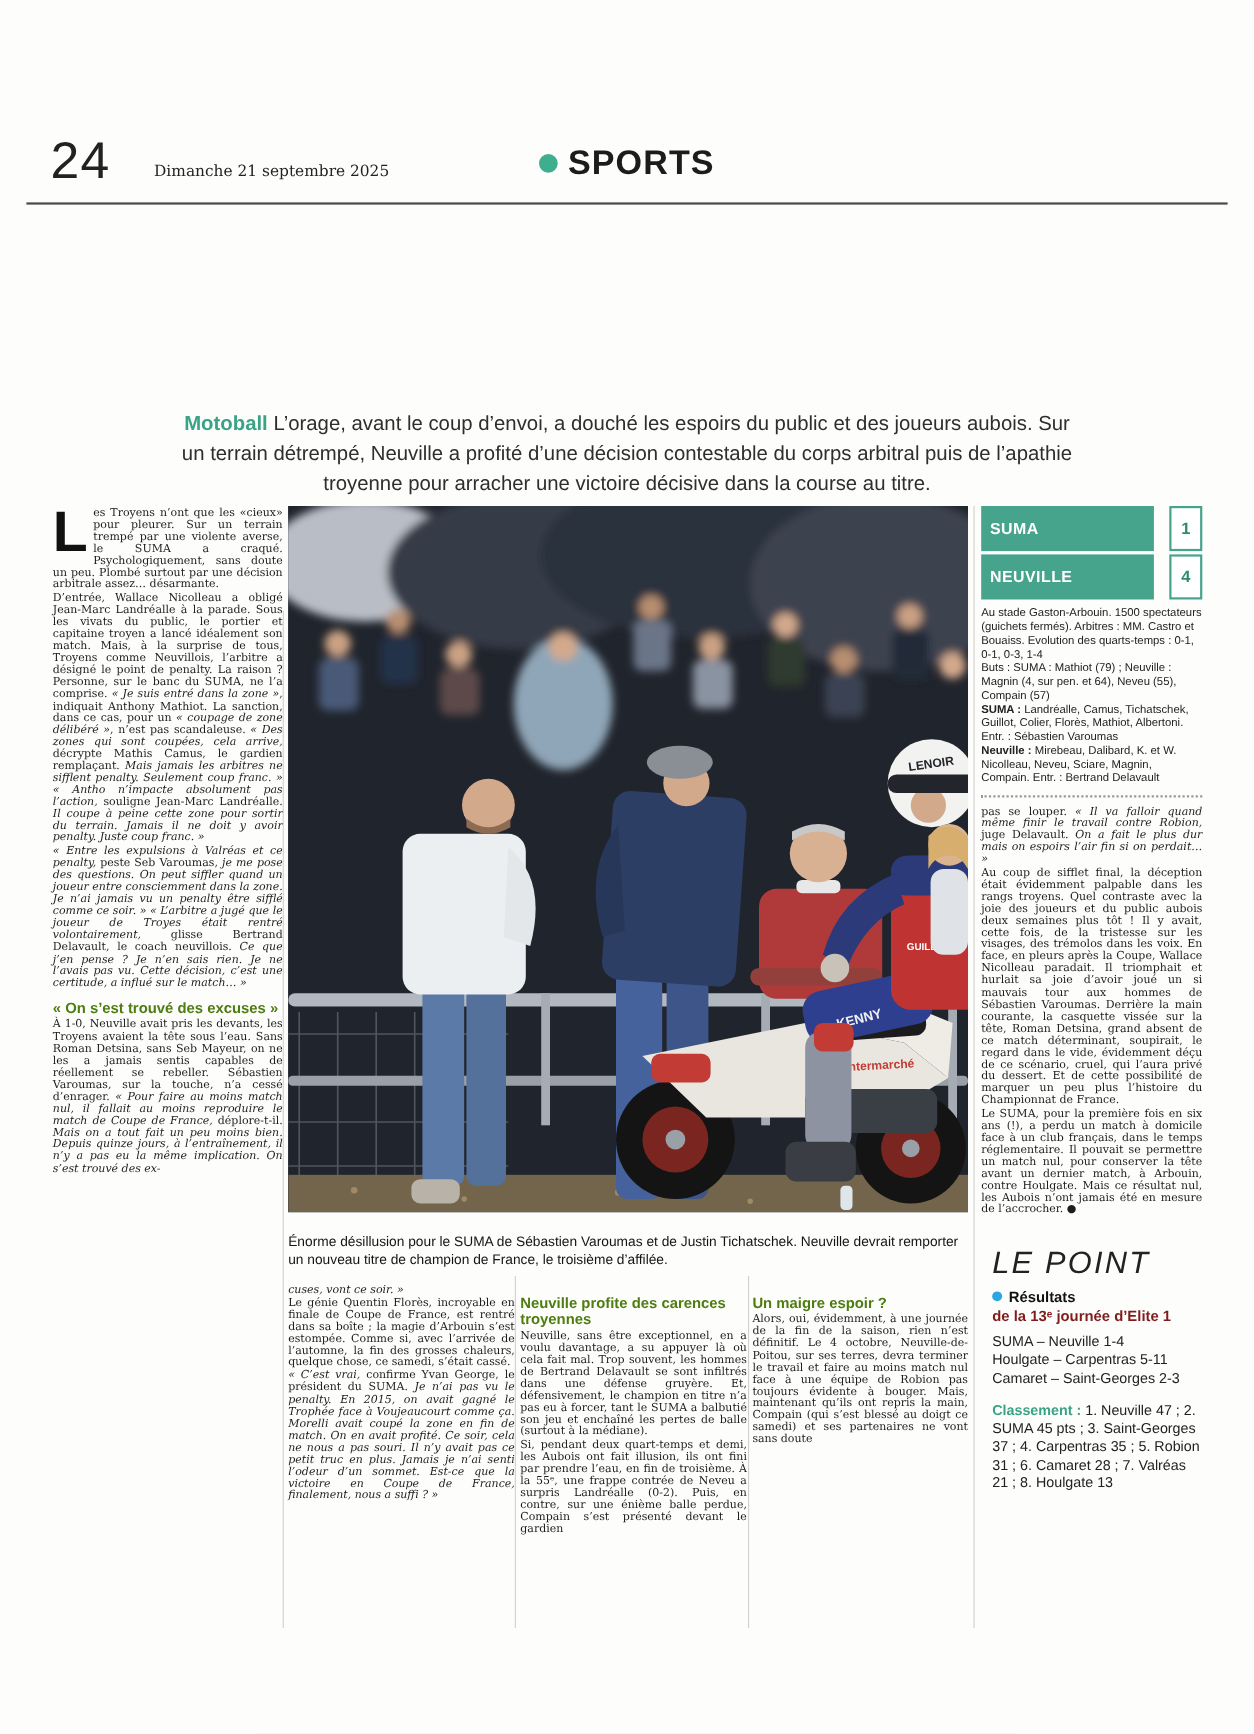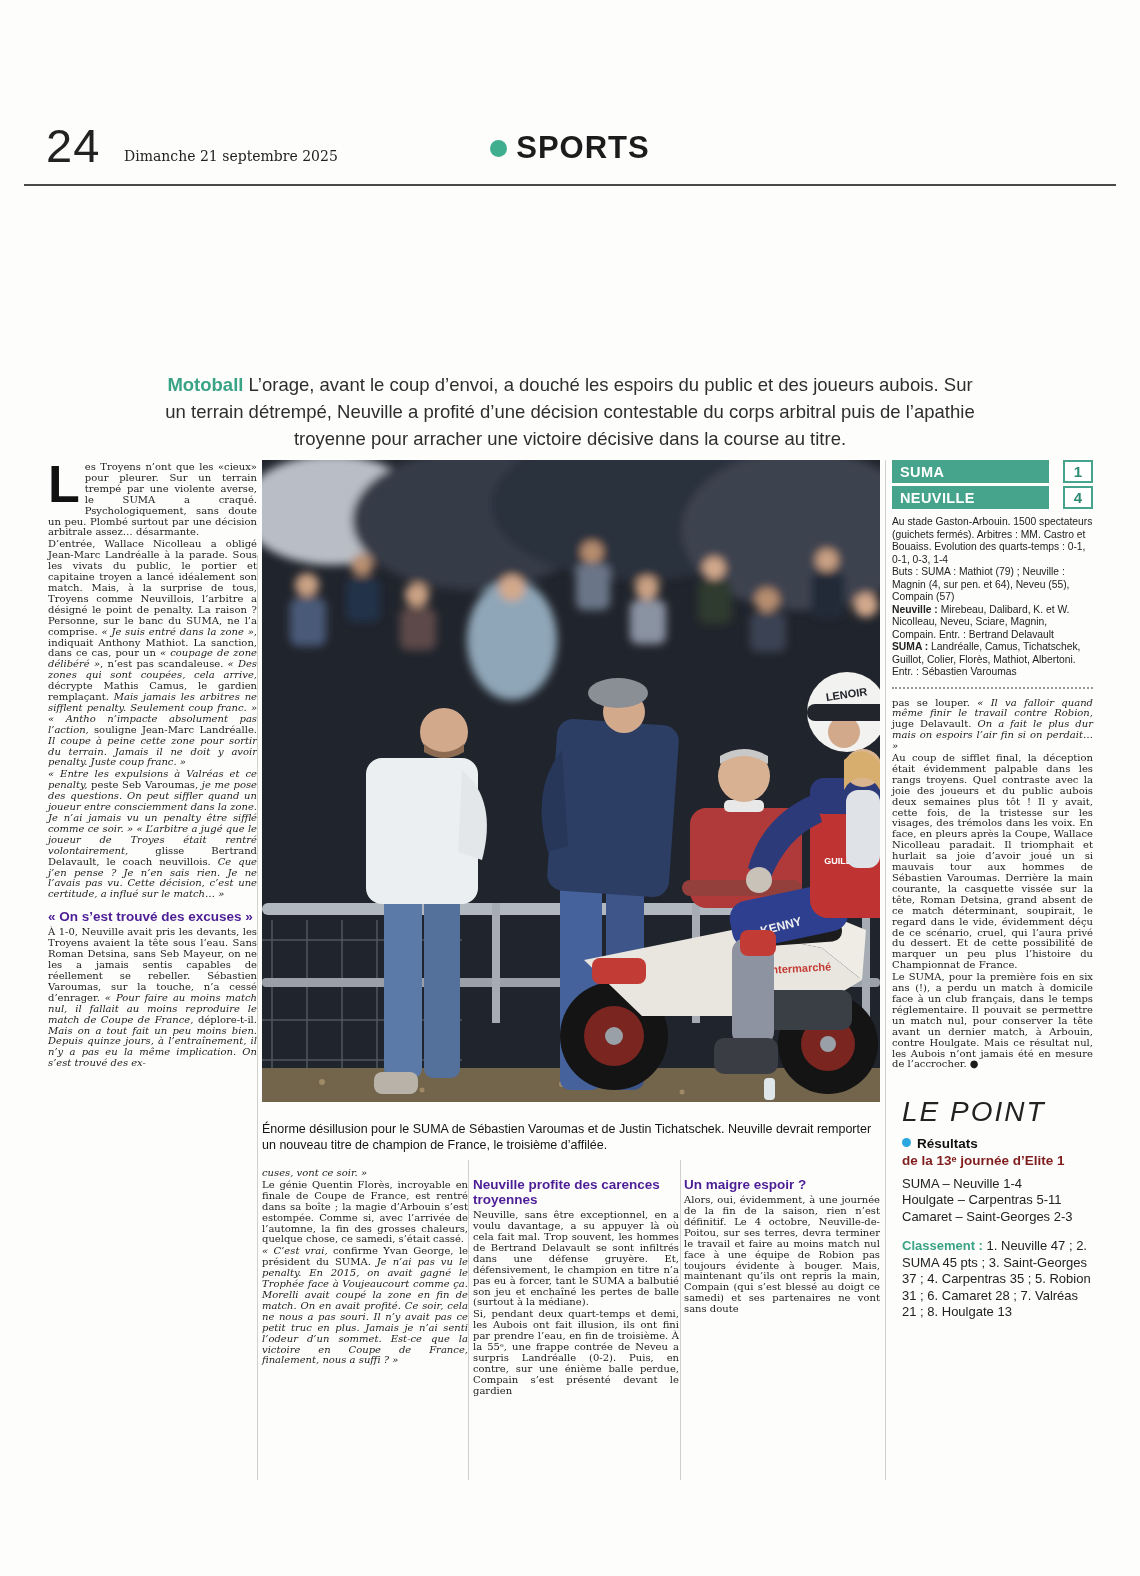--- a/index.html
+++ b/index.html
@@ -1,46 +1,46 @@
 <!DOCTYPE html>
 <html><head>
 <meta charset="utf-8">
 <style>
   html,body{margin:0;padding:0;background:#e9e9e9;}
   #page{position:relative;width:1140px;height:1576px;background:#fdfdfc;margin:0 auto;overflow:hidden;color:#1a1a1a;}
   
   .pagenum{position:absolute;left:46px;top:118px;font:300 47px "Liberation Sans",sans-serif;color:#222;letter-spacing:1px;}
-  .pagedate{position:absolute;left:124px;top:148px;font:500 14px "DejaVu Serif",serif;color:#222;text-align:center;}
+  .pagedate{position:absolute;left:140px;top:148px;font:500 14px "DejaVu Serif",serif;color:#222;text-align:center;}
   .sectionhead{position:absolute;left:0;top:130px;width:100%;display:flex;justify-content:center;align-items:center;gap:9px;}
   .sectionhead .dot{width:17px;height:17px;border-radius:50%;background:#3fae8e;}
   .sectionhead .label{font:900 31px "Liberation Sans",sans-serif;letter-spacing:1px;color:#1c1c1c;}
   .header-rule{position:absolute;left:24px;top:184px;width:1092px;height:2px;background:#4a4a4a;}
   
   .headline{position:absolute;left:60px;top:196px;width:1020px;text-align:center;font:900 61px/1.06 "Liberation Sans",sans-serif;letter-spacing:-1.5px;color:#141414;}
   .standfirst{position:absolute;left:160px;top:352px;width:820px;text-align:center;font:400 18.5px/1.47 "Liberation Sans",sans-serif;color:#2e2e2e;}
   .kicker{font-weight:700;color:#3aa385;}
   
   .col{position:absolute;}
   .para{margin:0 0 1px 0;font:10px/10.9px "DejaVu Serif",serif;text-align:justify;color:#1c1c1c;}
   .para .it{font-style:italic;}
   .dropcap{float:left;font:900 52px/0.84 "Liberation Sans",sans-serif;color:#111;margin:1px 5px 0 0;}
-  .subhead{font:700 13.5px/1.12 "Liberation Sans",sans-serif;color:#4c1d95;margin:9px 0 3px 0;}
+  .subhead{font:700 13.5px/1.12 "Liberation Sans",sans-serif;color:#4d7c0f;margin:9px 0 3px 0;}
   .vrule{position:absolute;width:1px;background:#d2d0cc;}
   
   .byline{margin-bottom:9px;border-bottom:1px solid #bdbdbd;padding-bottom:4px;width:178px;}
   .byline-top{display:flex;gap:10px;align-items:flex-end;}
   .byline-name{font:700 13px/1.1 "Liberation Sans",sans-serif;color:#111;padding-bottom:2px;}
   .byline-role{font:400 10px "Liberation Sans",sans-serif;color:#333;margin-top:2px;}
   .byline-email{font:400 9.5px "Liberation Sans",sans-serif;color:#222;margin-top:5px;}
   
   .photo{position:absolute;left:262px;top:460px;width:618px;height:642px;background:#20242c;}
   .caption{position:absolute;left:262px;top:1108px;width:614px;font:400 12.5px/16px "Liberation Sans",sans-serif;color:#141414;}
   
   .scorebox{display:flex;flex-direction:column;gap:3px;}
-  .scorerow{display:flex;height:23px;gap:14px;}
+  .scorerow{display:flex;height:41px;gap:14px;}
   .scorerow .team{flex:1;background:#46a38c;color:#fff;font:800 14.5px "Liberation Sans",sans-serif;display:flex;align-items:center;padding-left:8px;letter-spacing:.4px;}
   .scorerow .score{width:26px;background:#fff;border:2px solid #46a38c;color:#2e8a73;font:800 15px "Liberation Sans",sans-serif;display:flex;align-items:center;justify-content:center;}
   .matchinfo{margin-top:7px;}
   .info-line{font:400 10.3px/12.5px "Liberation Sans",sans-serif;color:#222;margin:0;}
   .info-line b{font-weight:700;}
   .dotted-rule{border:0;border-top:2px dotted #999;margin:8px 0 9px 0;}
   
   .lepoint{margin-top:26px;padding-left:10px;}
   .lepoint-title{font:italic 400 28px "Liberation Sans",sans-serif;letter-spacing:2px;color:#222;margin-bottom:8px;}
   .lp-heading{font:700 13.5px/1.2 "Liberation Sans",sans-serif;color:#111;display:flex;gap:6px;align-items:baseline;}
@@ -233,22 +233,22 @@
         <div class="score">1</div>
       </div>
       <div class="scorerow">
         <div class="team">NEUVILLE</div>
         <div class="score">4</div>
       </div>
     </div>
     <div class="matchinfo">
         <p class="info-line"><span>Au stade Gaston-Arbouin. 1500 spectateurs (guichets fermés). Arbitres : MM. Castro et Bouaiss. Evolution des quarts-temps : 0-1, 0-1, 0-3, 1-4</span></p>
         <p class="info-line"><span>Buts : SUMA : Mathiot (79) ; Neuville : Magnin (4, sur pen. et 64), Neveu (55), Compain (57)</span></p>
+        <p class="info-line"><b>SUMA :</b><span> Landréalle, Camus, Tichatschek, Guillot, Colier, Florès, Mathiot, Albertoni. Entr. : Sébastien Varoumas</span></p>
         <p class="info-line"><b>Neuville :</b><span> Mirebeau, Dalibard, K. et W. Nicolleau, Neveu, Sciare, Magnin, Compain. Entr. : Bertrand Delavault</span></p>
-        <p class="info-line"><b>SUMA :</b><span> Landréalle, Camus, Tichatschek, Guillot, Colier, Florès, Mathiot, Albertoni. Entr. : Sébastien Varoumas</span></p>
       </div>
     <hr class="dotted-rule">
     <div>
         <p class="para"><span>pas se louper. </span><span class="it">« Il va falloir quand même finir le travail contre Robion, </span><span>juge Delavault. </span><span class="it">On a fait le plus dur mais on espoirs l’air fin si on perdait… »</span></p>
         <p class="para"><span>Au coup de sifflet final, la déception était évidemment palpable dans les rangs troyens. Quel contraste avec la joie des joueurs et du public aubois deux semaines plus tôt ! Il y avait, cette fois, de la tristesse sur les visages, des trémolos dans les voix. En face, en pleurs après la Coupe, Wallace Nicolleau paradait. Il triomphait et hurlait sa joie d’avoir joué un si mauvais tour aux hommes de Sébastien Varoumas. Derrière la main courante, la casquette vissée sur la tête, Roman Detsina, grand absent de ce match déterminant, soupirait, le regard dans le vide, évidemment déçu de ce scénario, cruel, qui l’aura privé du dessert. Et de cette possibilité de marquer un peu plus l’histoire du Championnat de France.</span></p>
         <p class="para"><span>Le SUMA, pour la première fois en six ans (!), a perdu un match à domicile face à un club français, dans le temps réglementaire. Il pouvait se permettre un match nul, pour conserver la tête avant un dernier match, à Arbouin, contre Houlgate. Mais ce résultat nul, les Aubois n’ont jamais été en mesure de l’accrocher. ●</span></p>
       </div>
 
     <div class="lepoint">
       <div class="lepoint-title">LE POINT</div>

